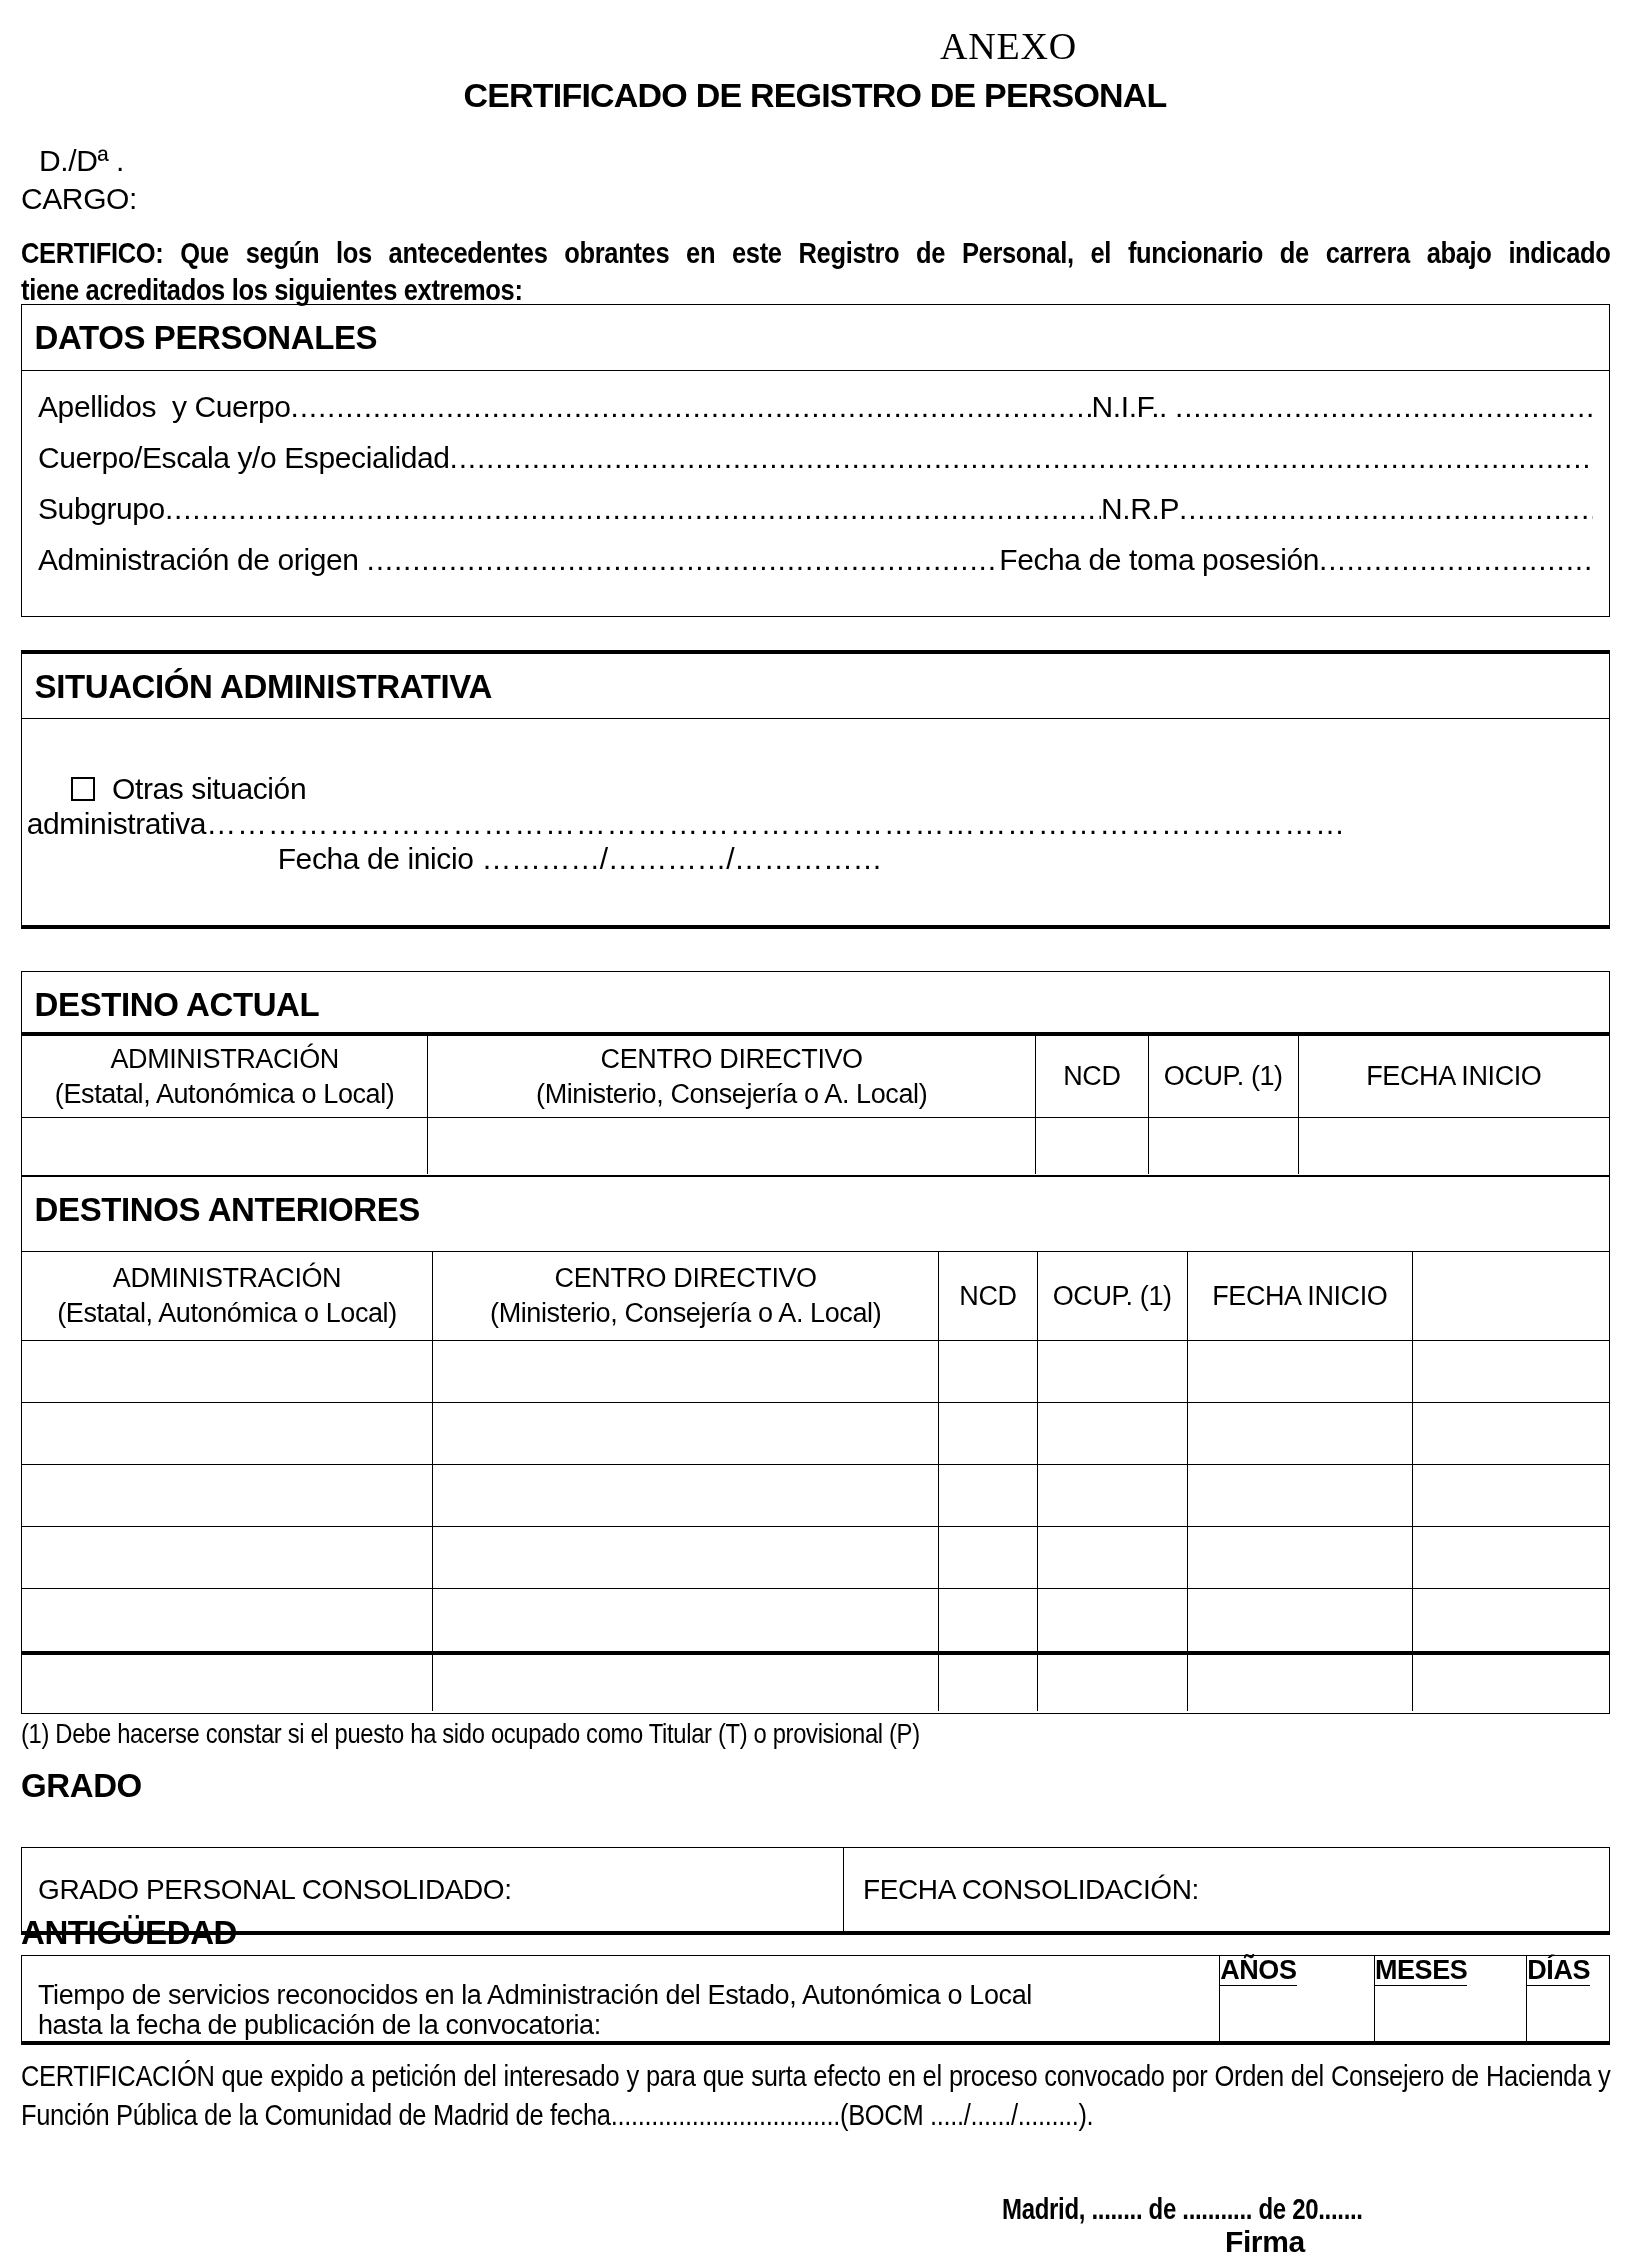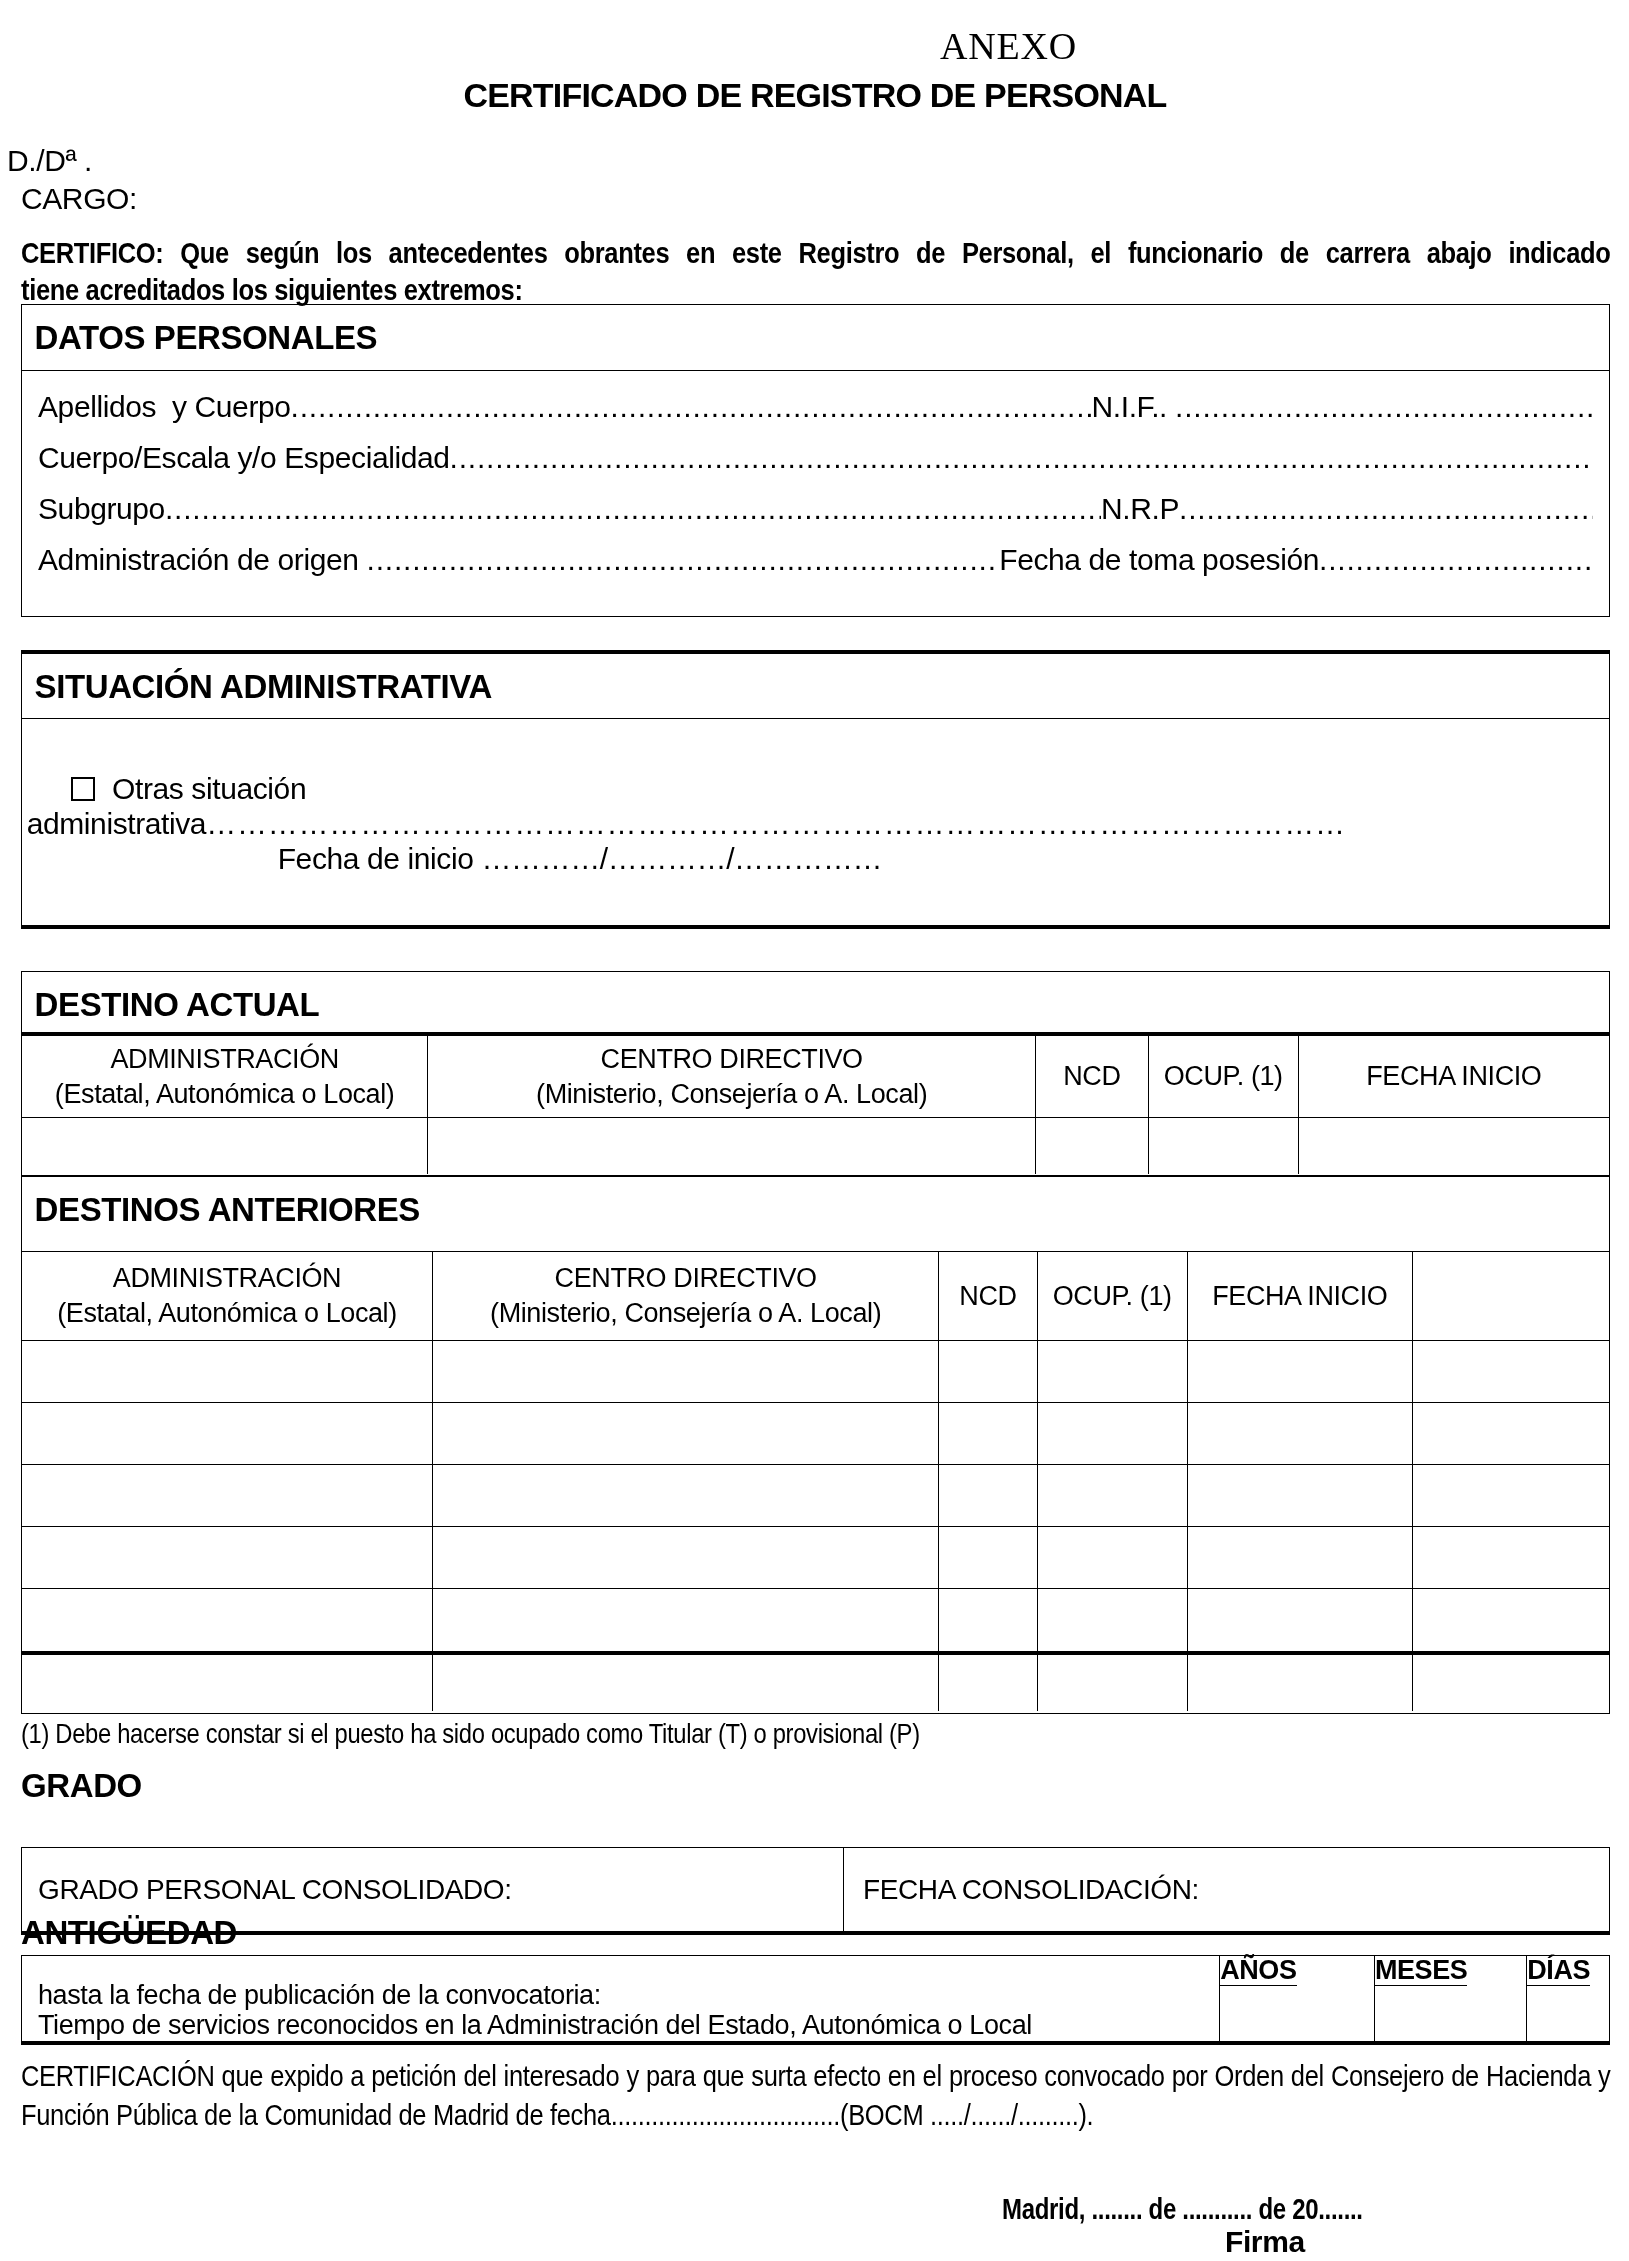--- a/index.html
+++ b/index.html
@@ -7,21 +7,21 @@
   .page {
     position:relative; width:1630px; height:2261px; background:#ffffff; color:#000;
     font-family:"Liberation Sans", sans-serif; font-size:30px; letter-spacing:-0.4px;
     overflow:hidden;
   }
   .abs { position:absolute; }
 
   
   .anexo-title { top:24px; left:940px; font-family:"Liberation Serif", serif; font-size:38px; letter-spacing:0.8px; }
   .main-title  { top:76px; left:0; width:1630px; text-align:center; font-weight:bold; font-size:34px; letter-spacing:-0.8px; }
-  .dd-line     { top:144px; left:7px; }
+  .dd-line     { top:144px; left:39px; }
   .cargo-line  { top:182px; left:21px; }
 
   
   .scalex { transform:scaleX(0.85); transform-origin:0 0; width:1870px; }
   .just   { text-align:justify; text-align-last:justify; }
 
   .certifico { top:234px; left:21px; font-weight:bold; line-height:37px; }
   .certificacion { top:2056px; left:21px; line-height:39px; }
 
   
@@ -261,22 +261,22 @@
       <span>GRADO PERSONAL CONSOLIDADO:</span>
     </div>
     <div class="grado-right">
       <span>FECHA CONSOLIDACIÓN:</span>
     </div>
   </div>
 
   <div class="abs ant-heading">ANTIGÜEDAD</div>
   <div class="abs box ant-table">
     <div class="ant-left">
+      <div>Tiempo de servicios reconocidos en la Administración del Estado, Autonómica o Local</div>
       <div>hasta la fecha de publicación de la convocatoria:</div>
-      <div>Tiempo de servicios reconocidos en la Administración del Estado, Autonómica o Local</div>
     </div>
     <div class="ant-col ant-anos">
       <div class="ant-col-h">AÑOS</div>
       <div class="ant-col-b"></div>
     </div>
     <div class="ant-col ant-meses">
       <div class="ant-col-h">MESES</div>
       <div class="ant-col-b"></div>
     </div>
     <div class="ant-col ant-dias">

